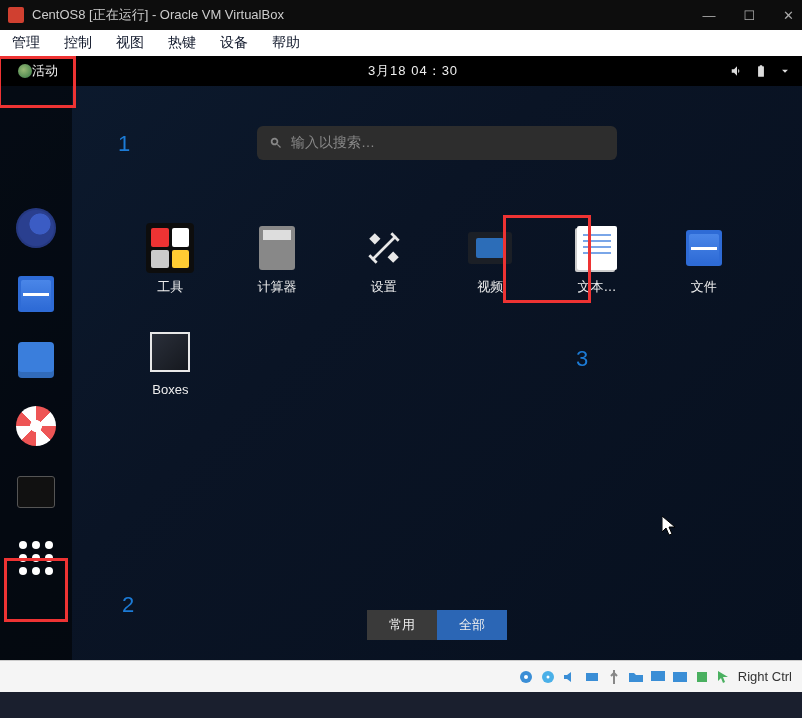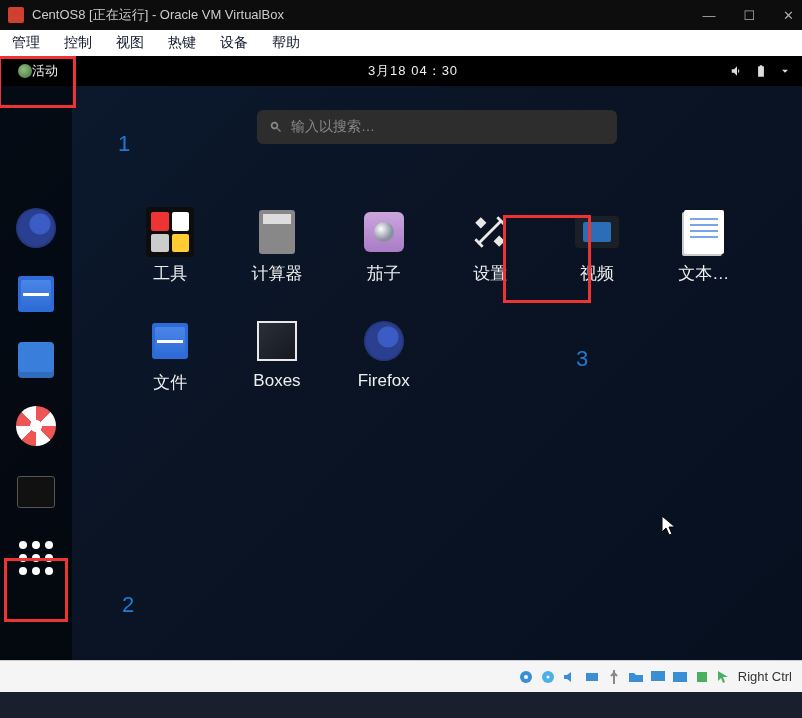--- a/index.html
+++ b/index.html
@@ -52,36 +52,36 @@
     display: flex;
   }
   .dash {
     width: 72px; background: rgba(0,0,0,0.55);
     display: flex; flex-direction: column; align-items: center;
     padding-top: 120px; gap: 22px;
   }
   .dash-item { width: 44px; height: 44px; display:flex; align-items:center; justify-content:center; }
   .overview {
     flex:1; position: relative;
-    padding-top: 4px;
+    padding-top: 20px;
   }
   .searchbar {
     width: 360px; height: 34px; margin: 20px auto 0;
     background: #2d2d2d; border-radius: 6px;
     display:flex; align-items:center; color:#888; font-size:14px; padding:0 12px; gap:8px;
   }
   .searchbar svg { width:14px; height:14px; fill:#888; }
   .app-grid {
     margin: 60px 50px 0 50px;
     display: grid; grid-template-columns: repeat(6, 1fr);
     gap: 24px 10px;
   }
   .app {
     display:flex; flex-direction:column; align-items:center;
-    color:#eee; font-size:17px; gap:6px;
+    color:#eee; font-size:13px; gap:6px;
     padding:4px;
   }
   .app-ico {
     width:48px; height:48px; display:flex; align-items:center; justify-content:center;
     border-radius:4px;
   }
   .seg {
     position:absolute; bottom:20px; left:50%; transform:translateX(-50%);
     display:flex;
   }
@@ -226,26 +226,20 @@
           </div>
         <span>工具</span>
       </div>
       <div class="app">
         <div class="app-ico">
             <div class="calc-ico"></div>
           </div>
         <span>计算器</span>
       </div>
       <div class="app">
-        <div class="app-ico">
-            <div class="cheese-ico"></div>
-          </div>
-        <span>茄子</span>
-      </div>
-      <div class="app">
         <div class="app-ico settings-ico">
           <svg viewBox="0 0 48 48">
               <g stroke="#e8e8e8" stroke-width="3" fill="none">
                 <path d="M32 8l8 8M8 32l8 8"></path>
                 <path d="M36 12l-24 24" stroke-linecap="round"></path>
                 <path d="M14 10l4 4-4 4-4-4z" fill="#e8e8e8"></path>
                 <path d="M34 30l4 4-4 4-4-4z" fill="#e8e8e8"></path>
               </g>
             </svg>
         </div>
@@ -269,28 +263,26 @@
             <div class="files-ico"></div>
           </div>
         <span>文件</span>
       </div>
       <div class="app">
         <div class="app-ico">
             <div class="boxes-ico"></div>
           </div>
         <span>Boxes</span>
       </div>
-      <div class="app">
-        <div class="app-ico">
-            <div class="firefox-ico"></div>
-          </div>
-        <span>Firefox</span>
-      </div>
     </div>
 
+    <div class="seg">
+      <button class="freq">常用</button>
+      <button class="all">全部</button>
+    </div>
 
     <svg class="cursor-arrow" width="16" height="20" viewBox="0 0 16 20">
         <path d="M0 0l0 16 4-4 3 7 3-1-3-7 6 0z" fill="#fff" stroke="#000"></path>
       </svg>
   </div>
 
   <div class="redbox" style="left:-2px; top:-30px; width:78px; height:52px;"></div>
   <div class="num" style="left:118px; top:45px;">1</div>
   <div class="redbox" style="left:4px; top:472px; width:64px; height:64px;"></div>
   <div class="num" style="left:122px; top:506px;">2</div>

